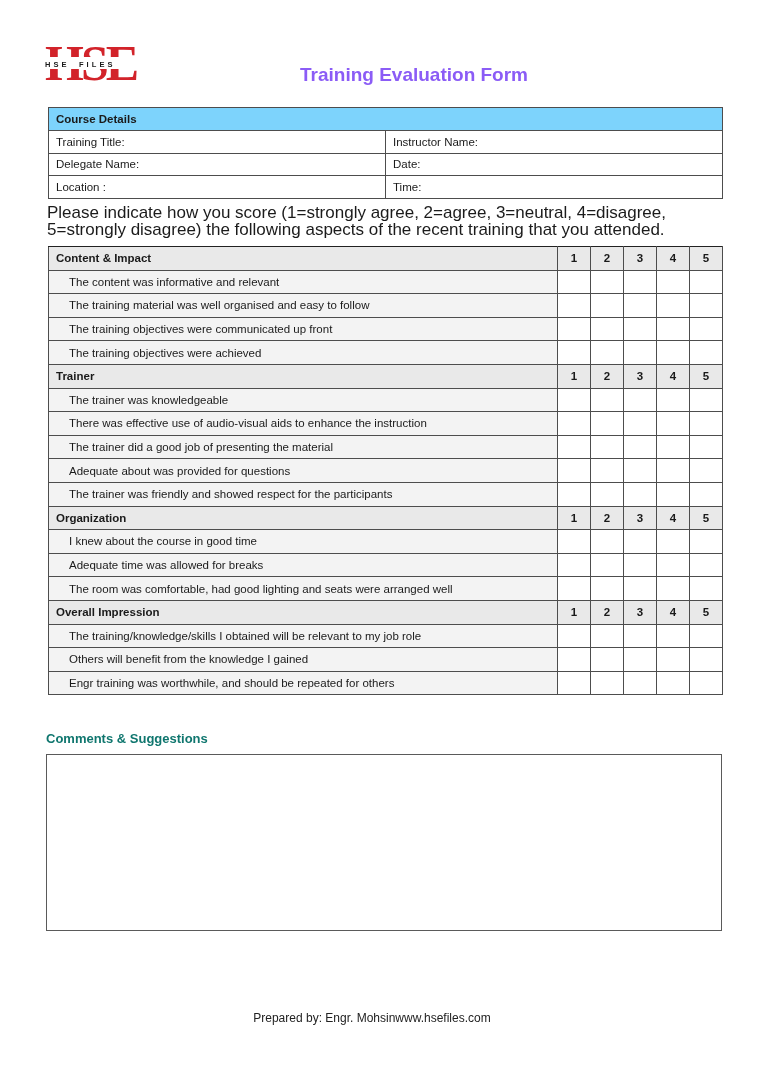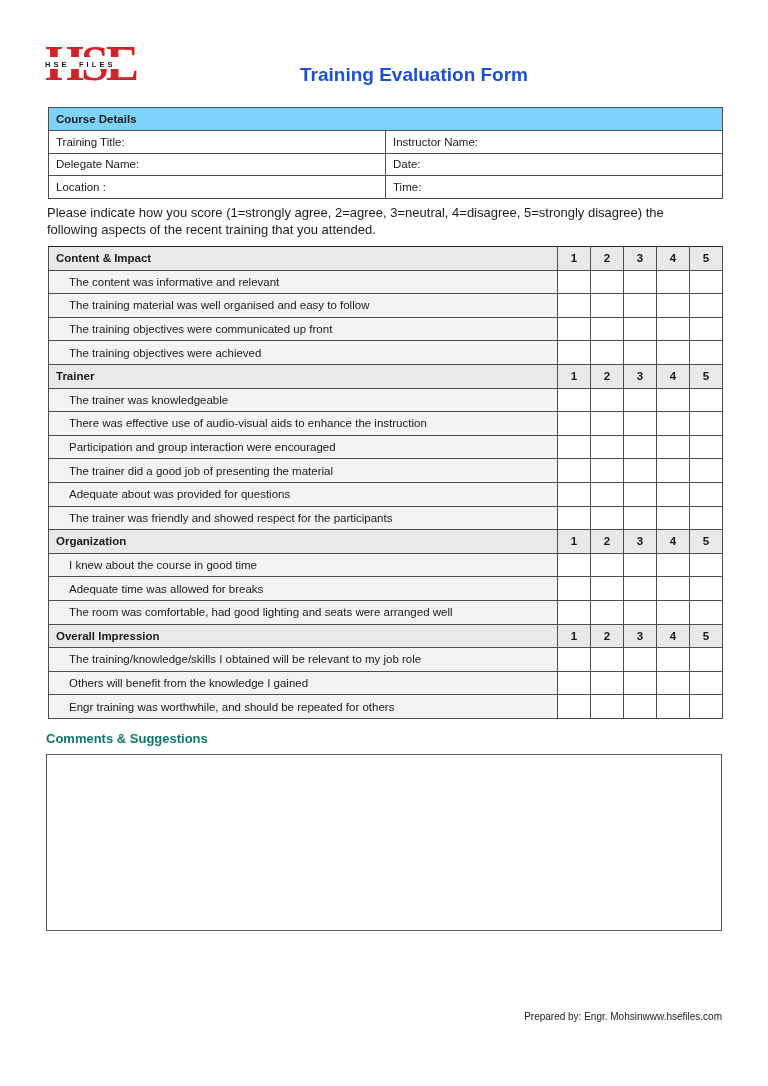--- a/index.html
+++ b/index.html
@@ -21,39 +21,39 @@
   }
   .logo-sub {
     font-size:7.5px; font-weight:bold; letter-spacing:3.1px; word-spacing:4px;
     color:#1a1a1a; white-space:nowrap;
   }
 
   
   .title {
     position:absolute; top:64px; left:0; width:768px; box-sizing:border-box;
     padding-left:60px; text-align:center;
-    font-size:19px; font-weight:bold; color:#1d4ed8;
+    font-size:19px; font-weight:bold; color:#8b5cf6;
   }
 
   
   .course-table {
     position:absolute; top:107px; left:48px; width:674px;
     border-collapse:collapse; table-layout:fixed; font-size:11.5px;
     border:1.5px solid #2b2b2b;
   }
   .course-table td {
     border:1px solid #4d4d4d; height:21.8px; padding:0 0 0 7px;
     vertical-align:middle; background:#ffffff;
   }
   .course-table tr.cd-header td { background:#7dd3fc; font-weight:bold; }
 
   
   .intro {
     position:absolute; top:205px; left:47px; width:662px;
-    font-size:13px; line-height:16.5px; color:#1b1b1b;
+    font-size:17px; line-height:16.5px; color:#1b1b1b;
   }
 
   
   .rating-table {
     position:absolute; top:246px; left:48px; width:674px;
     border-collapse:collapse; table-layout:fixed; font-size:11.5px;
     border:1.5px solid #2b2b2b;
   }
   .rating-table td {
     border:1px solid #4d4d4d; height:22.6px; padding:0; vertical-align:middle;
@@ -72,22 +72,22 @@
     font-size:13px; font-weight:bold; color:#0f766e;
   }
   .comments-box {
     position:absolute; top:754px; left:46px; width:676px; height:177px;
     border:1px solid #5a5a5a; background:#ffffff; box-sizing:border-box;
   }
 
   
   .footer {
     position:absolute; top:1011px; left:46px; width:652px;
-    display:flex; justify-content:flex-end;
-    font-size:10px; color:#222;margin-left:24px;
+    display:flex; justify-content:center;
+    font-size:12px; color:#222;
   }
 </style>
 </head>
 <body>
 
 <div class="logo">
   <div class="logo-hse">HSE</div>
   <div class="logo-band">
     <span class="logo-sub">HSE FILES</span>
   </div>
@@ -189,28 +189,20 @@
       </tr>
       <tr>
         <td class="stmt">There was effective use of audio-visual aids to enhance the instruction</td>
         <td class="score"></td>
         <td class="score"></td>
         <td class="score"></td>
         <td class="score"></td>
         <td class="score"></td>
       </tr>
       <tr>
-        <td class="stmt">Participation and group interaction were encouraged</td>
-        <td class="score"></td>
-        <td class="score"></td>
-        <td class="score"></td>
-        <td class="score"></td>
-        <td class="score"></td>
-      </tr>
-      <tr>
         <td class="stmt">The trainer did a good job of presenting the material</td>
         <td class="score"></td>
         <td class="score"></td>
         <td class="score"></td>
         <td class="score"></td>
         <td class="score"></td>
       </tr>
       <tr>
         <td class="stmt">Adequate about was provided for questions</td>
         <td class="score"></td>

